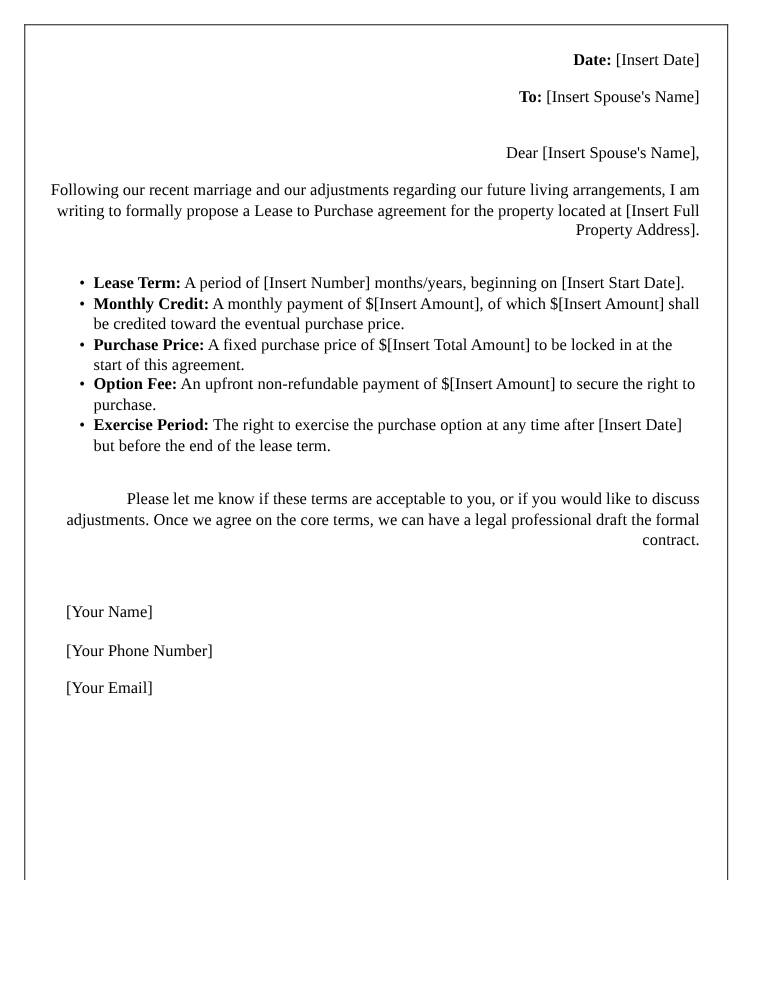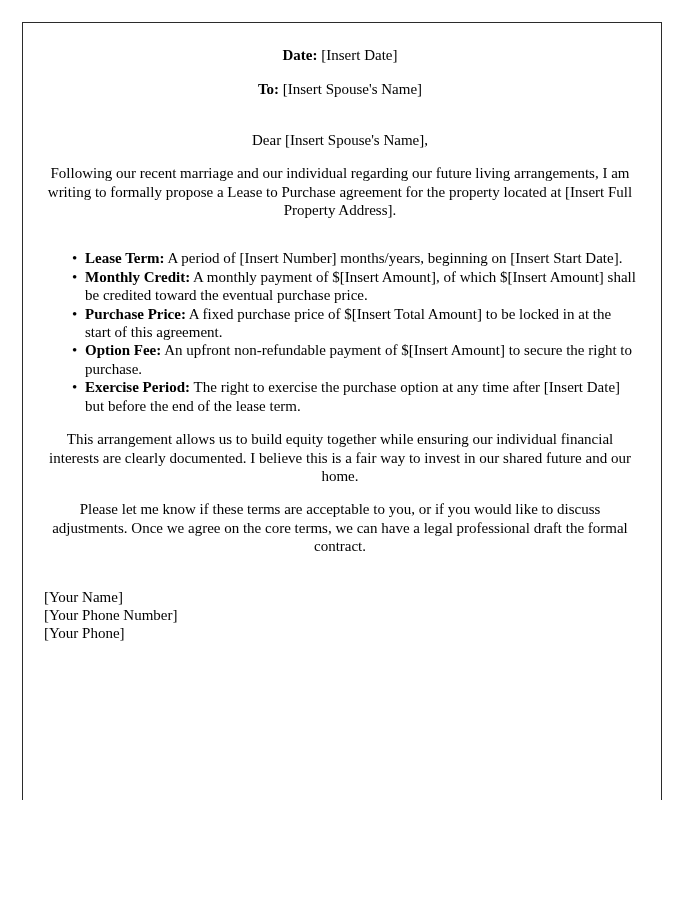--- a/index.html
+++ b/index.html
@@ -49,42 +49,42 @@
   .gap-header   { height: 16px; }
   .gap-para     { height: 15px; }
   .gap-sig      { height: 16px; }
 
   b, .b {
     font-weight: bold;
   }
 
   .para {
     margin: 0;
-    text-align: center;
+    text-align: right;
   }
 
   ul.terms {
     margin: 0;
     padding: 0 0 0 28px;
     list-style: none;
   }
   ul.terms li {
     position: relative;
     margin: 0;
     padding: 0 0 0 13px;
   }
   ul.terms li .bullet {
     position: absolute;
     left: 0;
     top: 0;
     font-size: 15px;
     line-height: 18.4px;
   }
 
-  .sigline { margin: 0; }
+  .sigline { margin: 16px; }
 </style>
 </head>
 <body>
 
 <div id="page-frame"></div>
 
 <div id="letter">
 
   <p class="para line"><b>Date:</b> <span>[Insert Date]</span></p>
 
@@ -94,21 +94,21 @@
 
   <div class="gap-header"></div>
 
 
   <div class="gap-header"></div>
 
   <p class="para line">Dear [Insert Spouse's Name],</p>
 
   <div class="gap-para"></div>
 
-  <p class="para">Following our recent marriage and our individual regarding our future living arrangements, I am writing to formally propose a Lease to Purchase agreement for the property located at [Insert Full Property Address].</p>
+  <p class="para">Following our recent marriage and our adjustments regarding our future living arrangements, I am writing to formally propose a Lease to Purchase agreement for the property located at [Insert Full Property Address].</p>
 
   <div class="gap-para"></div>
 
 
   <div class="gap-para"></div>
 
   <ul class="terms">
     <li>
       <span class="bullet">•</span>
       <b>Lease Term:</b><span> A period of [Insert Number] months/years, beginning on [Insert Start Date].</span>
@@ -126,28 +126,27 @@
       <b>Option Fee:</b><span> An upfront non-refundable payment of $[Insert Amount] to secure the right to purchase.</span>
     </li>
     <li>
       <span class="bullet">•</span>
       <b>Exercise Period:</b><span> The right to exercise the purchase option at any time after [Insert Date] but before the end of the lease term.</span>
     </li>
   </ul>
 
   <div class="gap-para"></div>
 
-  <p class="para">This arrangement allows us to build equity together while ensuring our individual financial interests are clearly documented. I believe this is a fair way to invest in our shared future and our home.</p>
 
   <div class="gap-para"></div>
 
   <p class="para">Please let me know if these terms are acceptable to you, or if you would like to discuss adjustments. Once we agree on the core terms, we can have a legal professional draft the formal contract.</p>
 
   <div class="gap-sig"></div>
 
 
   <div class="gap-sig"></div>
 
   <p class="sigline line">[Your Name]</p>
   <p class="sigline line">[Your Phone Number]</p>
-  <p class="sigline line">[Your Phone]</p>
+  <p class="sigline line">[Your Email]</p>
 
 </div>
 
 </body></html>

